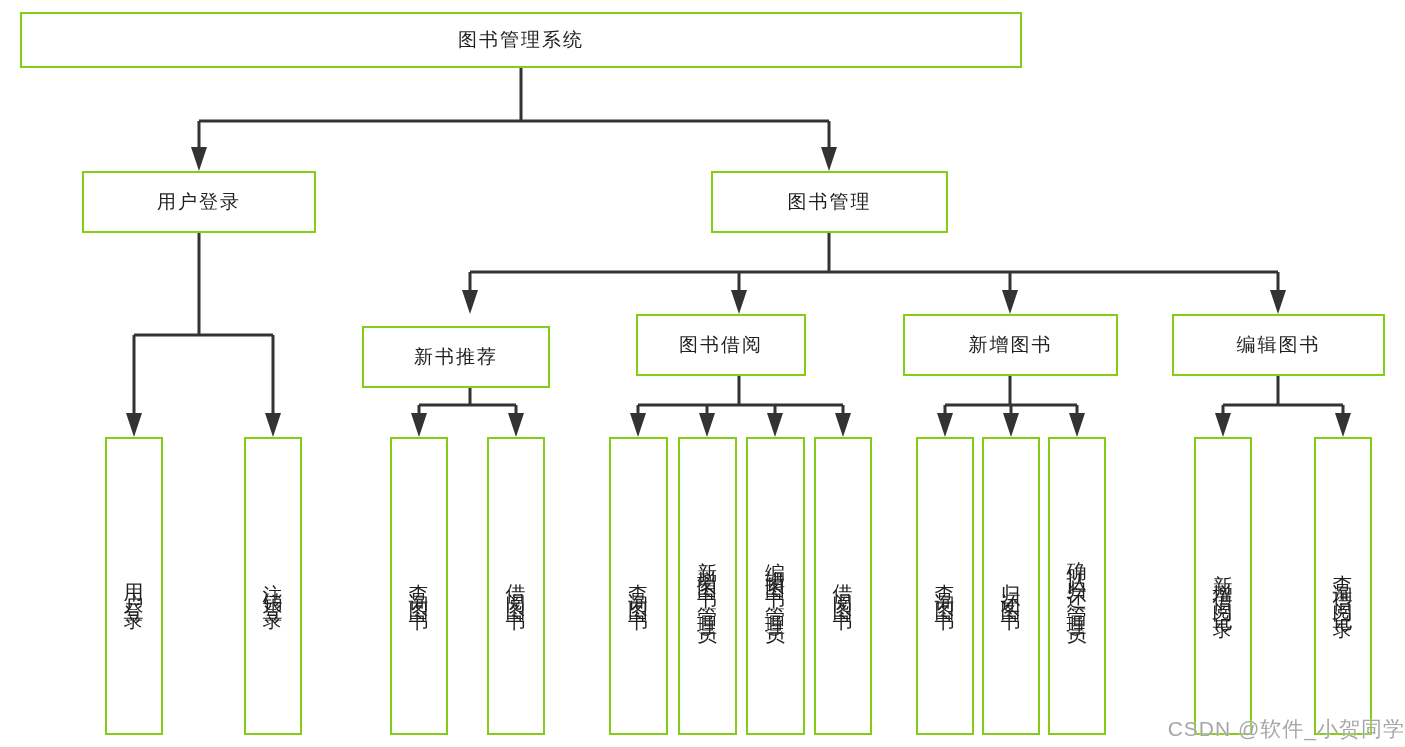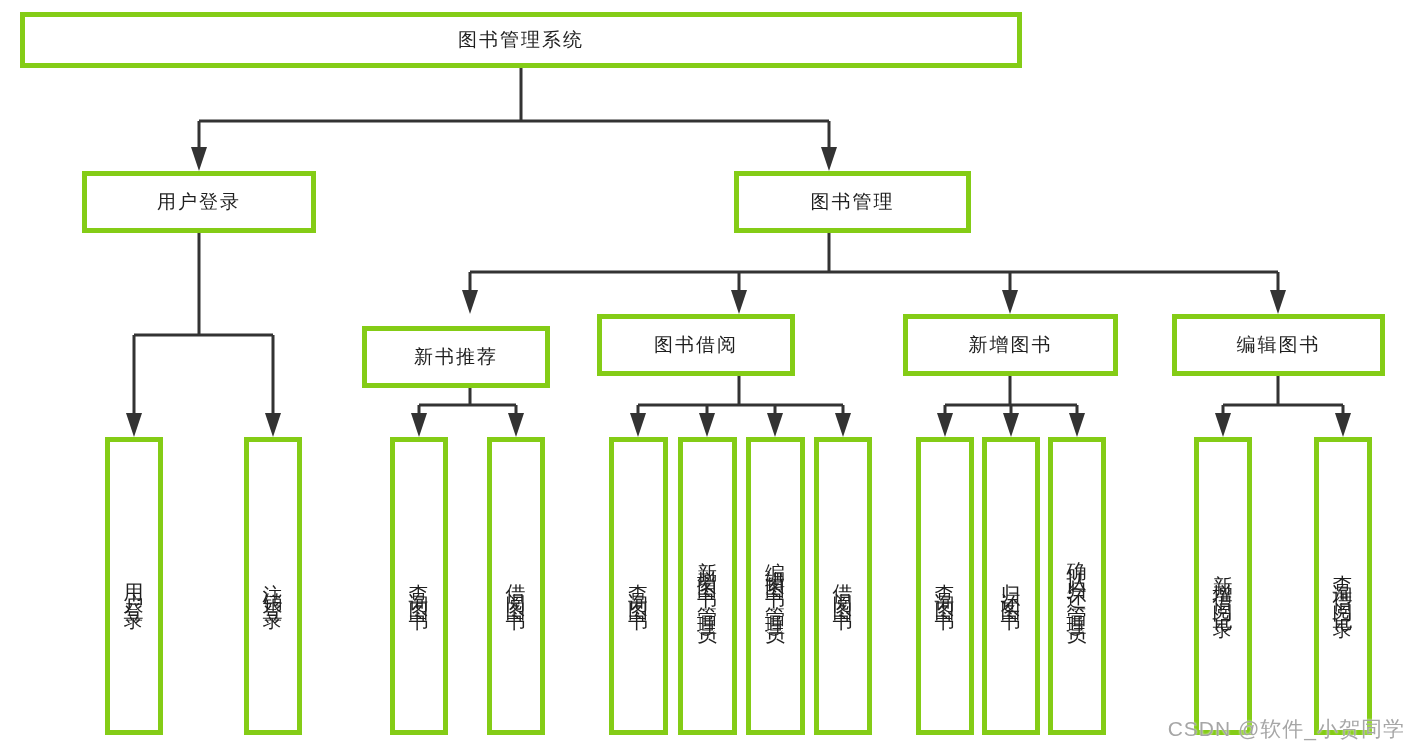--- a/index.html
+++ b/index.html
@@ -11,21 +11,21 @@
     overflow: hidden;
     font-family: "Liberation Sans", "DejaVu Sans", sans-serif;
   }
   #wires { position: absolute; left: 0; top: 0; width: 1405px; height: 747px; }
   #wires path { stroke: #333333; stroke-width: 3; fill: none; }
   #wires polygon { fill: #333333; stroke: none; }
   .box {
     position: absolute;
     box-sizing: border-box;
     background: #ffffff;
-    border: 5px solid #84cc16;
+    border: 2px solid #84cc16;
     display: flex;
     align-items: center;
     justify-content: center;
     color: #1f1f1f;
   }
   .box.h span {
     font-size: 19px;
     letter-spacing: 2px;
     white-space: nowrap;
   }
@@ -103,28 +103,28 @@
     </g>
   </svg>
 
   <div class="box h" style="left:20px; top:12px; width:1002px; height:56px">
     <span>图书管理系统</span>
   </div>
 
   <div class="box h" style="left:82px; top:171px; width:234px; height:62px">
     <span>用户登录</span>
   </div>
-  <div class="box h" style="left:734px; top:171px; width:237px; height:62px">
+  <div class="box h" style="left:711px; top:171px; width:237px; height:62px">
     <span>图书管理</span>
   </div>
 
   <div class="box h" style="left:362px; top:326px; width:188px; height:62px">
     <span>新书推荐</span>
   </div>
-  <div class="box h" style="left:597px; top:314px; width:198px; height:62px">
+  <div class="box h" style="left:636px; top:314px; width:170px; height:62px">
     <span>图书借阅</span>
   </div>
   <div class="box h" style="left:903px; top:314px; width:215px; height:62px">
     <span>新增图书</span>
   </div>
   <div class="box h" style="left:1172px; top:314px; width:213px; height:62px">
     <span>编辑图书</span>
   </div>
 
   <div class="box v" style="left:105px; top:437px; width:58px; height:298px">

